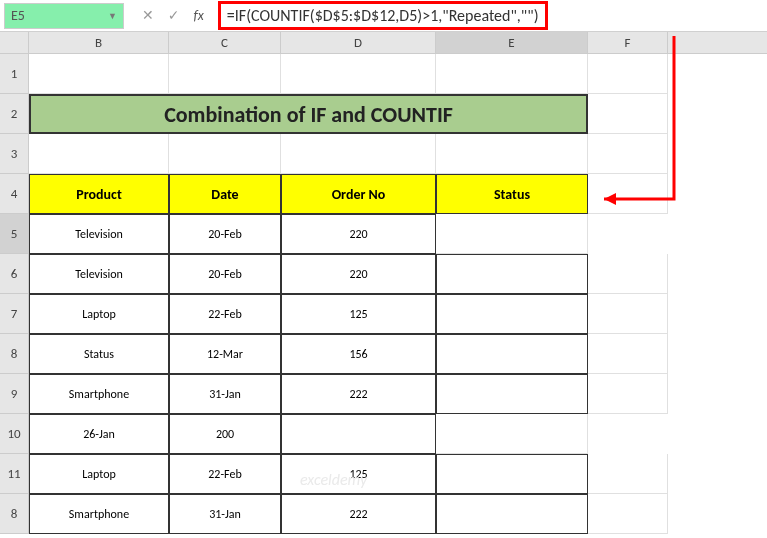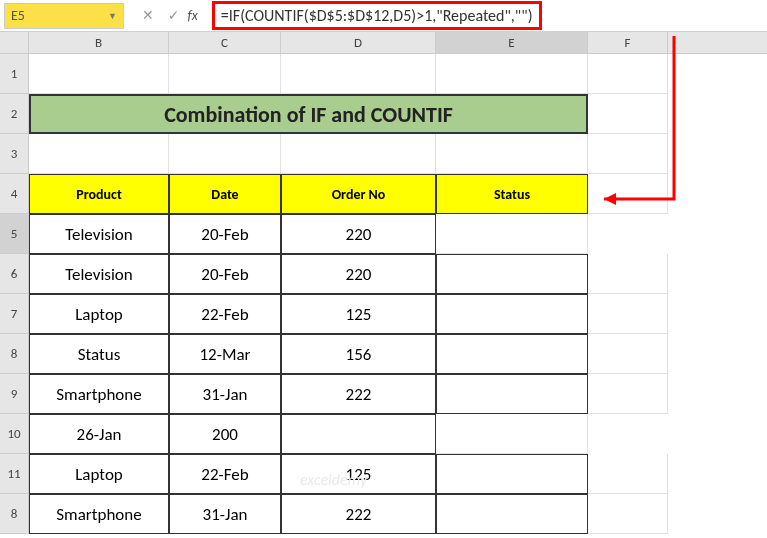--- a/index.html
+++ b/index.html
@@ -21,38 +21,38 @@
   }
   .name-box {
     width: 120px;
     height: 26px;
     border: 1px solid #ccc;
     margin-left: 4px;
     display: flex;
     align-items: center;
     padding: 0 6px;
     color: #555;
-    background: #fde047;
+    background: #86efac;
   }
   .name-box .chev {
     margin-left: auto;
     font-size: 9px;
     color: #777;
   }
   .fb-btns {
     display: flex;
     align-items: center;
     gap: 14px;
     margin-left: 18px;
     color: #999;
   }
   .fx {
     font-style: italic;
     color: #555;
-    margin-left: 8px;
+    margin-left: 14px;
   }
   .formula-input-wrap {
     flex: 1;
     margin-left: 14px;
     padding-right: 10px;
   }
   .formula-highlight {
     border: 3px solid #ff0000;
     padding: 2px 6px;
     display: inline-block;
@@ -126,21 +126,21 @@
   }
   .header-cell {
     background: #ffff00;
     border: 1px solid #333;
     font-weight: bold;
     font-size: 14px;
   }
   .data-cell {
     border: 1px solid #333;
     background: #fff;
-    font-size: 17px;
+    font-size: 12px;
   }
   .selected-cell {
     outline: 2px solid #1a7f37;
     outline-offset: -2px;
     position: relative;
   }
   .selected-cell::after {
     content: "";
     position: absolute;
     right: -3px;

